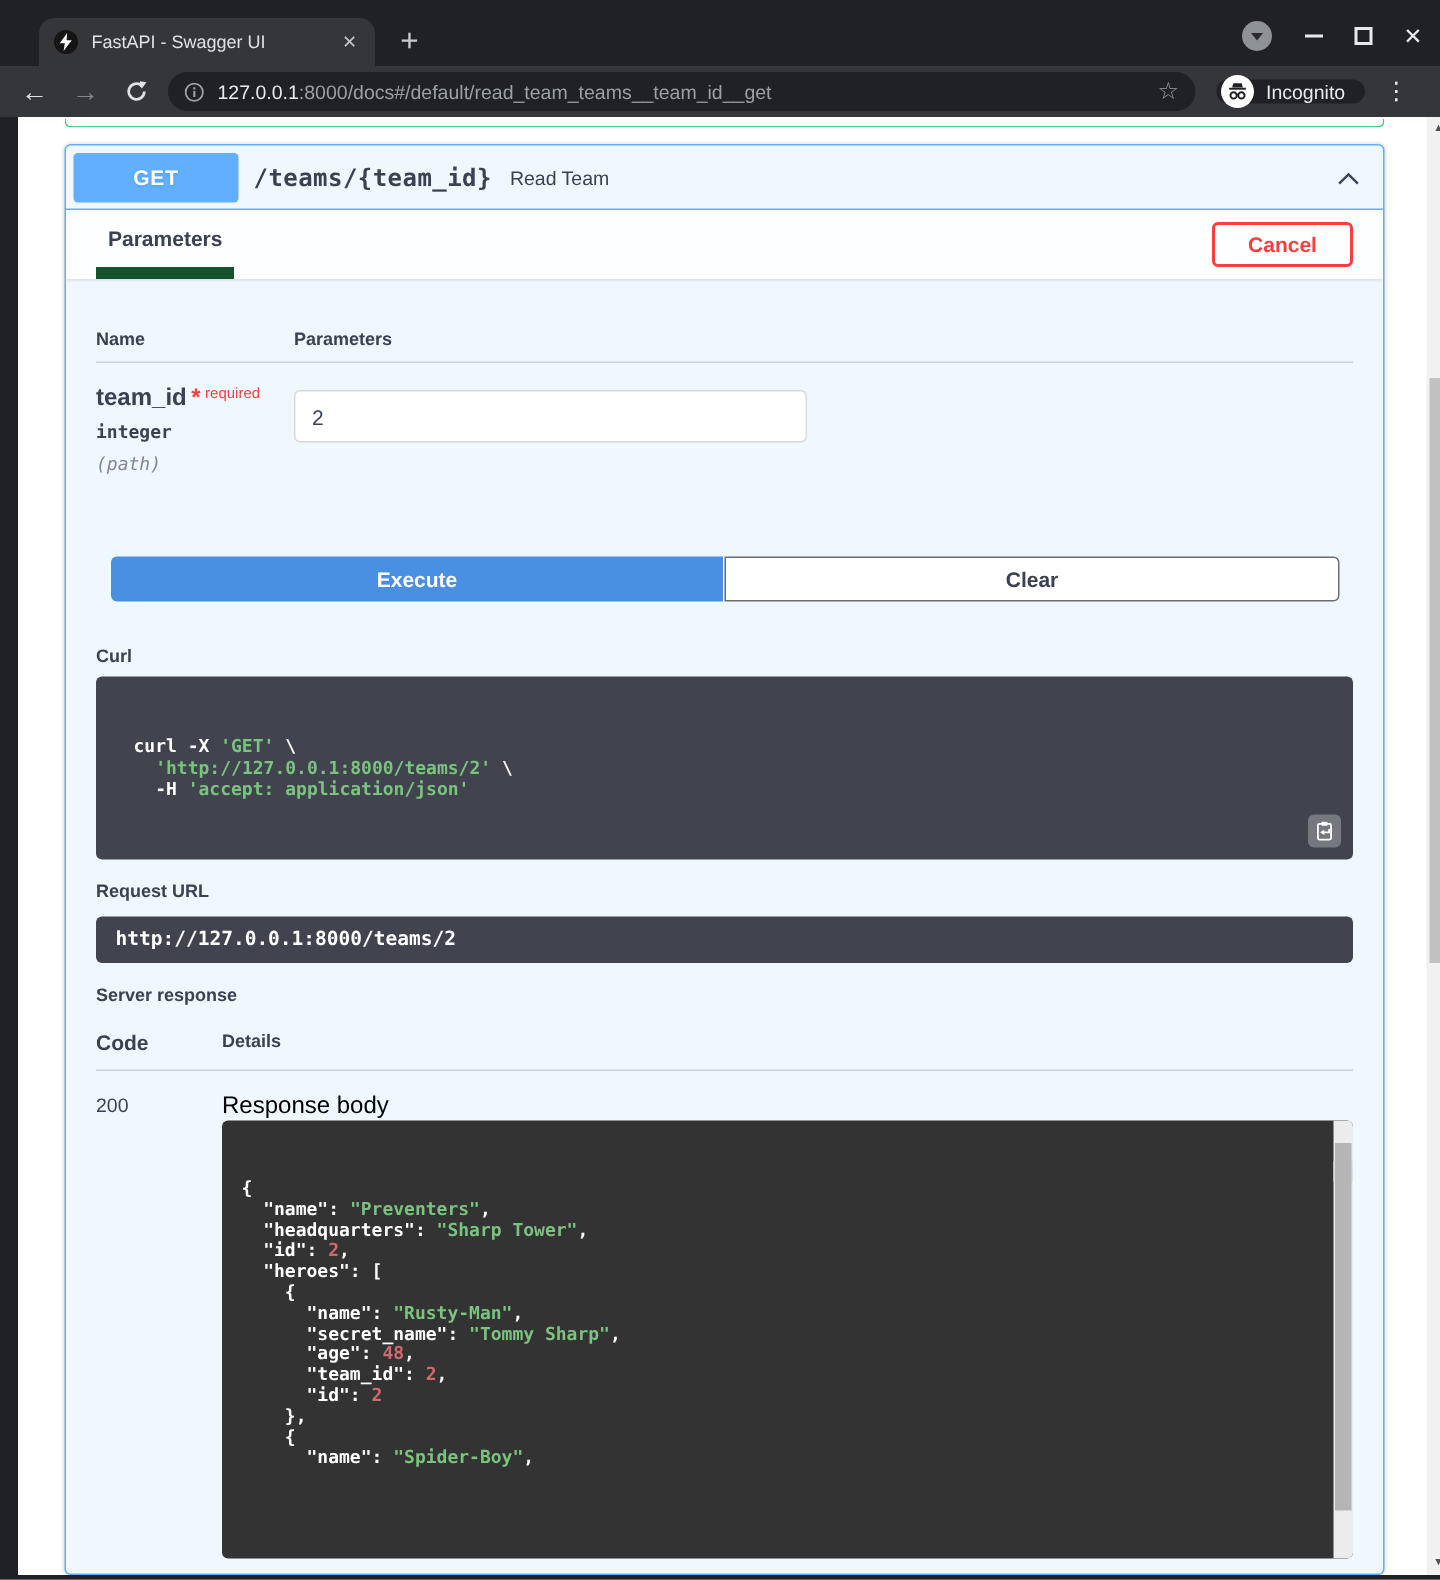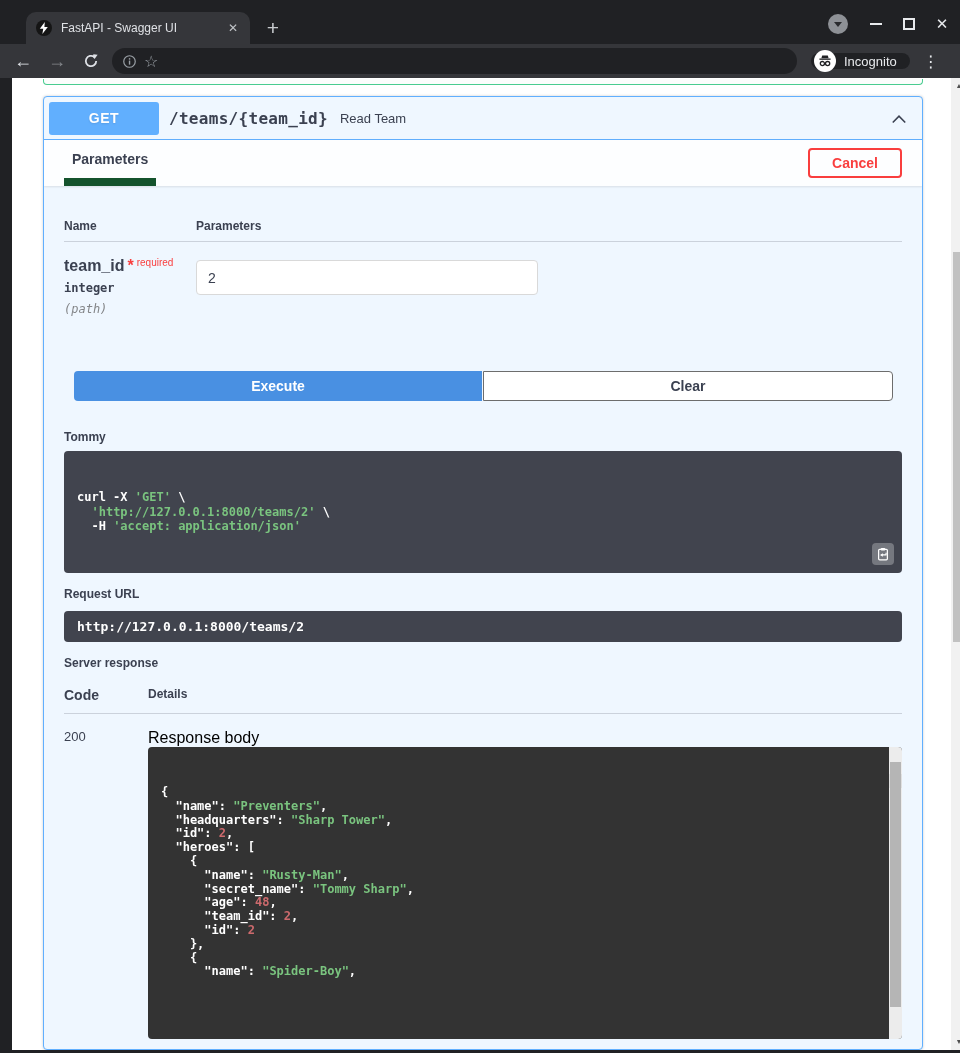--- a/index.html
+++ b/index.html
@@ -93,21 +93,21 @@
   .btn-execute { flex:1; height:30px; background:#4990e2; border:none; border-radius:4px 0 0 4px;
                  color:#fff; font-weight:bold; font-size:14px; cursor:pointer; font-family:inherit; }
   .btn-clear { flex:1; height:30px; background:#fff; border:1px solid #6d6d6d; border-radius:0 4px 4px 0;
                color:#3b4151; font-weight:bold; font-size:14px; cursor:pointer; font-family:inherit; }
 
   .responses-header { margin-top:30px; height:50px; background:rgba(255,255,255,.85); display:flex;
                       align-items:center; padding:0 20px; box-shadow:0 1px 2px rgba(0,0,0,.1); }
   .responses-title { font-size:15px; font-weight:bold; color:#3b4151; }
   .responses-inner { padding:29px 20px 0; }
   .block-label { font-size:12px; font-weight:bold; color:#3b4151; margin-bottom:7px; }
-  .codeblock { background:#41444e; border-radius:4px; padding:10px 13px; position:relative;
+  .codeblock { background:#41444e; border-radius:4px; padding:10px 25px; position:relative;
                font-family:"DejaVu Sans Mono",monospace; font-size:12px; font-weight:bold;
                line-height:14.5px; color:#fff; white-space:pre; }
   .copy-btn { position:absolute; right:8px; bottom:8px; width:22px; height:22px; border:none;
               background:rgba(255,255,255,.28); border-radius:4px; display:flex; align-items:center;
               justify-content:center; cursor:pointer; }
   .url-block { margin-top:10px; background:#41444e; border-radius:4px; padding:8px 13px;
                font-family:"DejaVu Sans Mono",monospace; font-size:13px; font-weight:bold; color:#fff; white-space:pre; }
   .mt14 { margin-top:14px; }
   .code-cols { display:flex; margin-top:17px; padding-bottom:10px; border-bottom:1px solid rgba(59,65,81,.2); }
   .cc-code { width:84px; font-size:14px; font-weight:bold; color:#3b4151; }
@@ -160,20 +160,21 @@
         <path d="M13.2 8 A5.2 5.2 0 1 1 11.2 3.9" fill="none" stroke="#dee1e6" stroke-width="1.8"></path>
         <polygon points="10.4,1.2 14.6,1.8 11.6,6 9.8,4" fill="#dee1e6"></polygon>
       </svg>
     </span>
     <div class="urlbar">
       <svg width="13" height="13" viewBox="0 0 14 14">
         <circle cx="7" cy="7" r="6.2" fill="none" stroke="#9aa0a6" stroke-width="1.3"></circle>
         <rect x="6.3" y="6" width="1.5" height="4.4" fill="#9aa0a6"></rect>
         <rect x="6.3" y="3.4" width="1.5" height="1.6" fill="#9aa0a6"></rect>
       </svg>
+      <span class="url-text"><span class="url-host">127.0.0.1</span><span class="url-rest">:8000/docs#/default/read_team_teams__team_id__get</span></span>
       <span class="star">☆</span>
     </div>
     <div class="incog">
       <span class="incog-circle">
         <svg width="14" height="14" viewBox="0 0 14 14">
           <polygon points="4.2,1.5 9.8,1.5 10.6,4.3 3.4,4.3" fill="#202124"></polygon>
           <rect x="1.4" y="4.5" width="11.2" height="1.3" fill="#202124"></rect>
           <circle cx="4.4" cy="9.6" r="2.1" fill="none" stroke="#202124" stroke-width="1.3"></circle>
           <circle cx="9.6" cy="9.6" r="2.1" fill="none" stroke="#202124" stroke-width="1.3"></circle>
           <path d="M6.3 9.3 Q7 8.7 7.7 9.3" fill="none" stroke="#202124" stroke-width="1"></path>
@@ -224,21 +225,21 @@
           </div>
         </div>
 
         <div class="execute-row">
           <button class="btn-execute">Execute</button>
           <button class="btn-clear">Clear</button>
         </div>
 
 
         <div class="responses-inner">
-          <div class="block-label">Tommy</div>
+          <div class="block-label">Curl</div>
           <div class="codeblock">
             <div><span class="tok-w">curl -X </span><span class="tok-g">'GET'</span><span class="tok-w"> \</span></div><div><span class="tok-w">  </span><span class="tok-g">'http://127.0.0.1:8000/teams/2'</span><span class="tok-w"> \</span></div><div><span class="tok-w">  -H </span><span class="tok-g">'accept: application/json'</span></div><button class="copy-btn">
               <svg width="14" height="14" viewBox="0 0 16 16">
                 <rect x="3" y="2.6" width="10" height="12" rx="1.2" fill="none" stroke="#ffffff" stroke-width="1.4"></rect>
                 <rect x="5.6" y="1" width="4.8" height="3" rx="0.8" fill="#ffffff"></rect>
                 <polyline points="11.5,6.5 11.5,9 6.5,9" fill="none" stroke="#ffffff" stroke-width="1.3"></polyline>
                 <polygon points="7.8,7 7.8,11 4.6,9" fill="#ffffff"></polygon>
               </svg>
             </button>
           </div>

